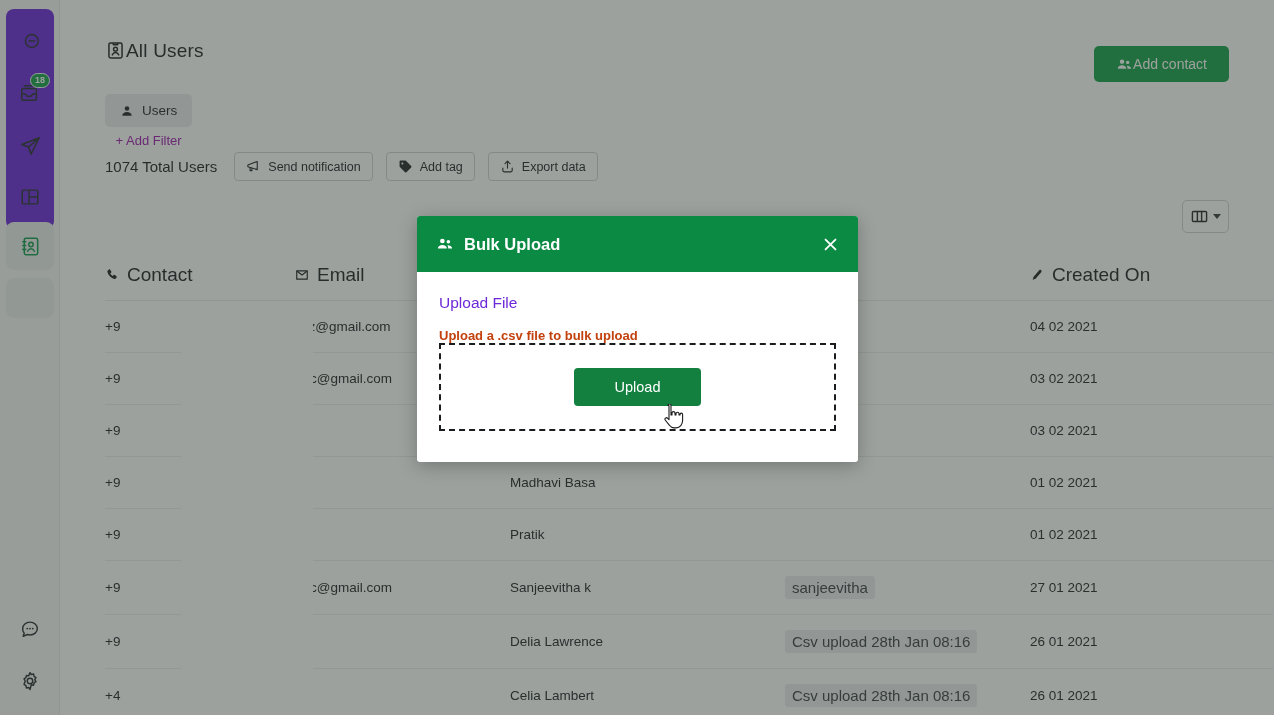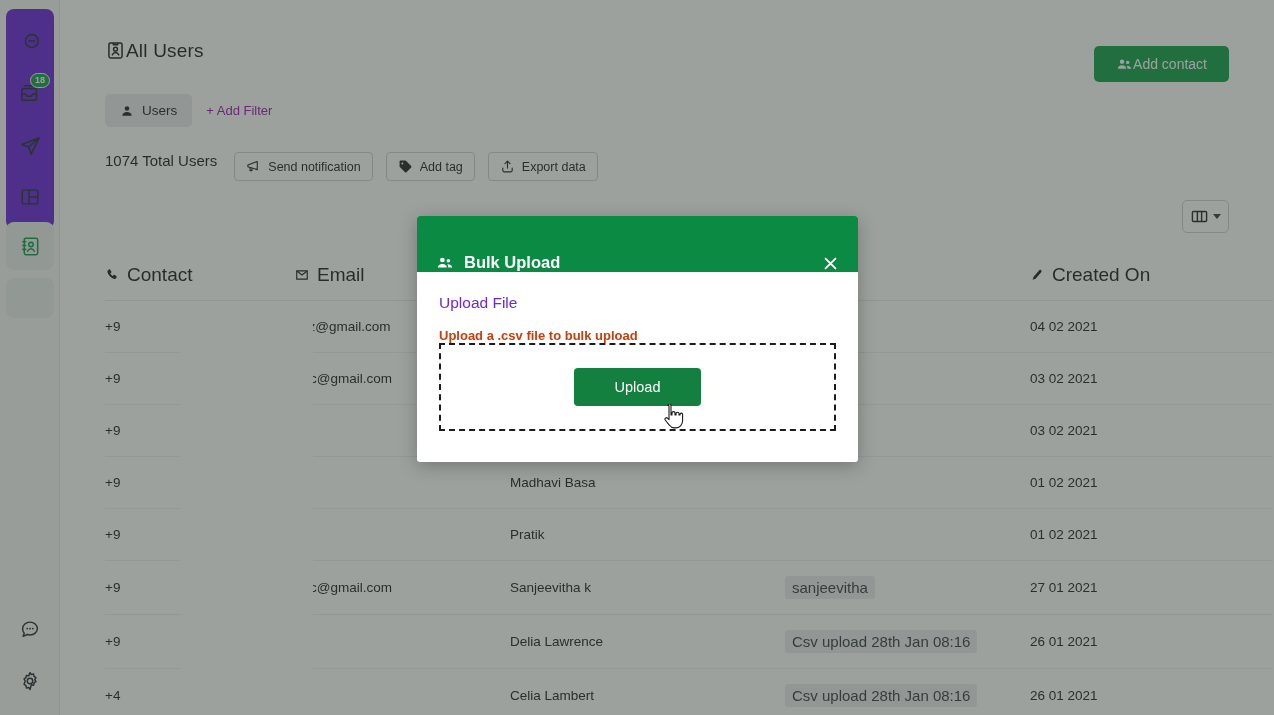--- a/index.html
+++ b/index.html
@@ -49,30 +49,30 @@
   .btn-primary {
     position: absolute; right: 45px; top: 46px;
     background: #17a04a; color: #fff;
     border: none; border-radius: 5px;
     height: 36px; padding: 0 22px;
     font-size: 14px; font-family: inherit;
     display: flex; align-items: center; 
     cursor: pointer;
   }
 
-  .filter-row { position: absolute; left: 44px; top: 94px; display: flex; align-items: center; gap: 6px; }
+  .filter-row { position: absolute; left: 44px; top: 94px; display: flex; align-items: center; gap: 6px; flex-direction: column; }
   .chip {
     background: #ededef; border-radius: 5px;
     height: 33px; padding: 0 15px;
     display: flex; align-items: center; gap: 8px;
     font-size: 13.5px; color: #25282b; cursor: pointer;
   }
   .add-filter { color: #a21caf; font-size: 13px; padding: 0 8px; cursor: pointer; }
 
-  .tool-row { position: absolute; left: 44px; top: 152px; display: flex; align-items: flex-start; gap: 13px; }
+  .tool-row { position: absolute; left: 44px; top: 152px; display: flex; align-items: center; gap: 13px; }
   .total-users { font-size: 15px; color: #1f2224; margin-right: 4px; }
   .obtn {
     background: #fff; border: 1px solid #cfd2d4; border-radius: 4px;
     height: 29px; padding: 0 11px;
     display: flex; align-items: center; gap: 7px;
     font-size: 12.5px; color: #24282b; font-family: inherit; cursor: pointer;
   }
 
   .col-toggle {
     position: absolute; right: 45px; top: 200px;
@@ -114,21 +114,21 @@
   .overlay { position: absolute; inset: 0; background: rgba(45,56,48,.47); z-index: 40; }
   .modal {
     position: absolute; left: 417px; top: 216px;
     width: 441px; height: 246px;
     background: #fff; border-radius: 3px; z-index: 50;
     box-shadow: 0 4px 18px rgba(0,0,0,.25);
     overflow: hidden;
   }
   .modal-head {
     height: 56px; background: #0b8a43; color: #fff;
-    display: flex; align-items: flex-end; padding: 0 19px;
+    display: flex; align-items: center; padding: 0 19px;
   }
   .modal-title { font-size: 16.5px; font-weight: 700; display: flex; align-items: center; gap: 10px; }
   .modal-x { margin-left: auto; font-size: 20px; line-height: 1; cursor: pointer; font-weight: 400; }
   .modal-body { padding: 22px 22px 0 22px; }
   .m-h2 { font-size: 15.5px; color: #6d28d9; font-weight: 400; margin-bottom: 16px; }
   .m-sub { font-size: 13px; color: #c2410c; font-weight: 700; }
   .dropzone {
     border: 2px dashed #1a1d1f; height: 88px;
     display: flex; align-items: center; justify-content: center;
   }

